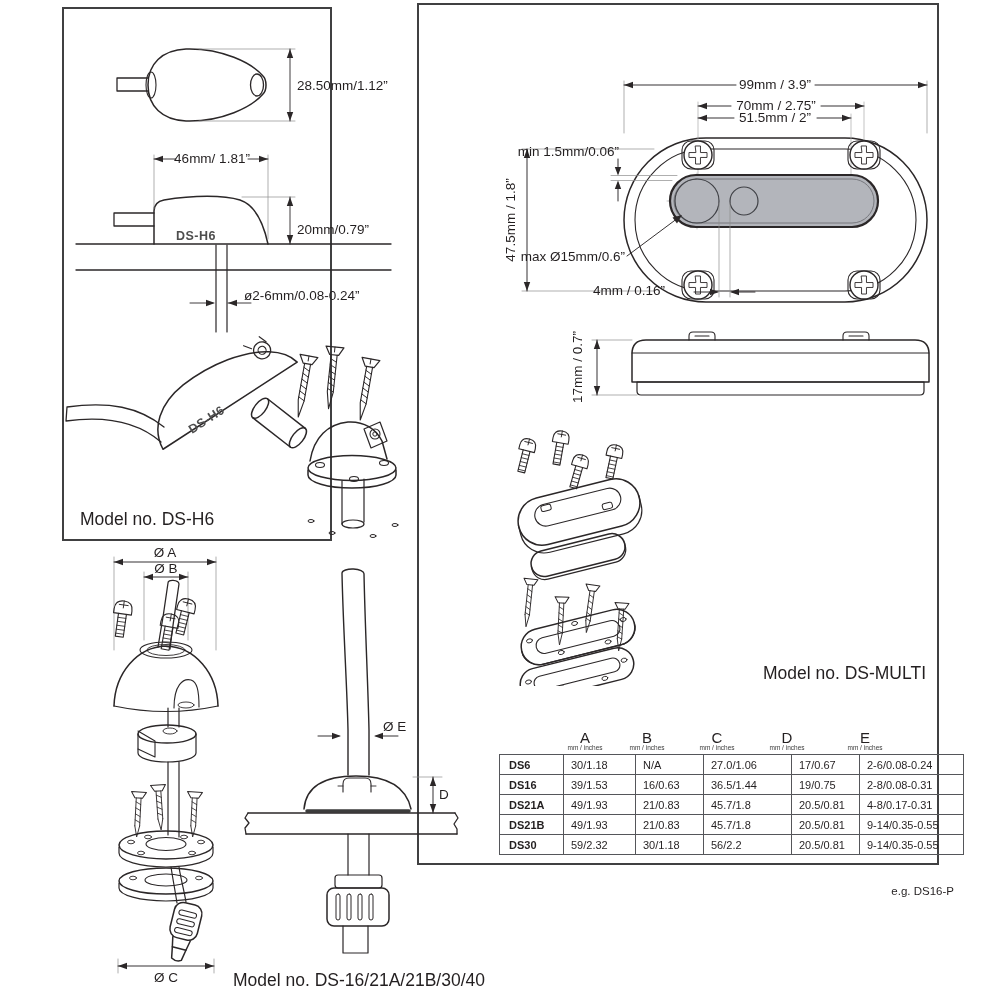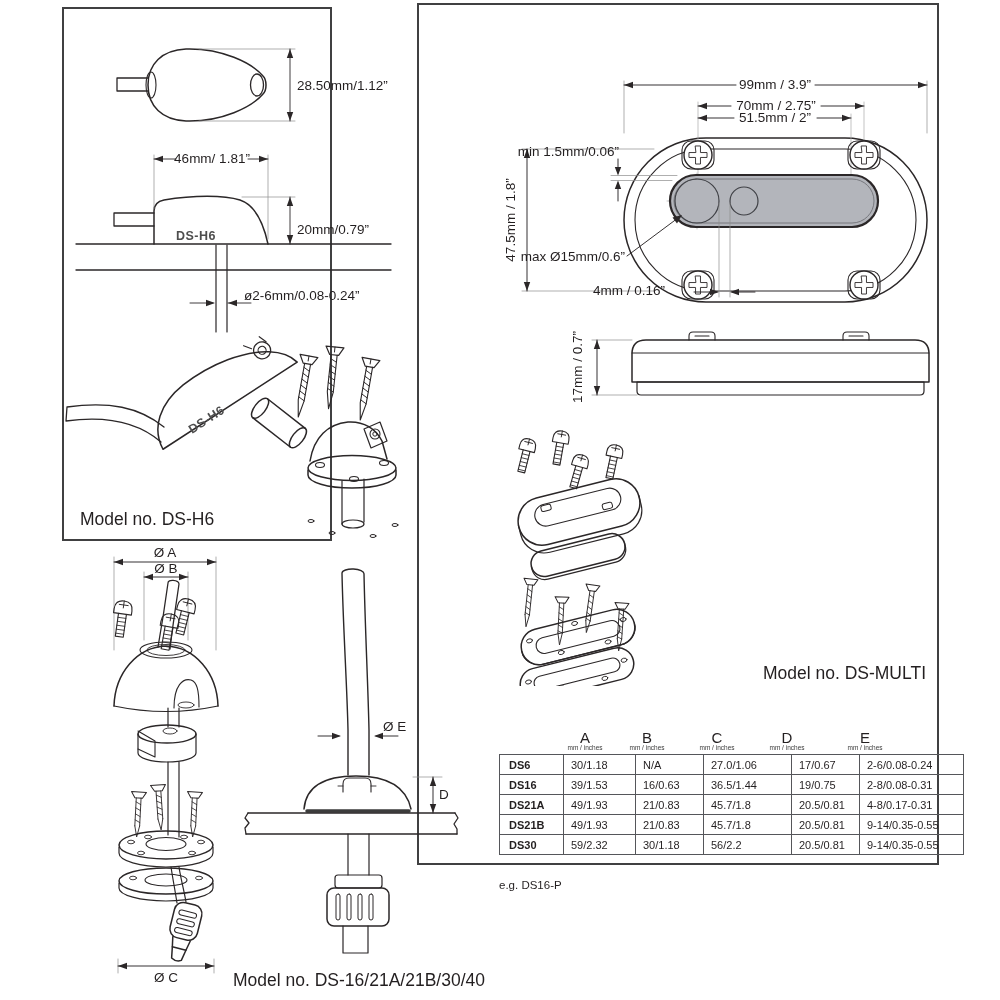--- a/index.html
+++ b/index.html
@@ -18,21 +18,21 @@
   #spec-table{position:absolute;left:499px;top:726px;width:414px;}
   #spec-table .hdr{display:flex;height:28px;}
   #spec-table .hdr .hcell{display:flex;flex-direction:column;align-items:center;justify-content:flex-end;padding-bottom:2px;}
   #spec-table .hdr .letter{font-size:15px;line-height:13px;}
   #spec-table .hdr .unit{font-size:6.5px;color:#3a3a3a;line-height:8px;}
   #spec-table .grid{border-collapse:collapse;width:414px;table-layout:fixed;}
   #spec-table .grid td{border:1.5px solid #55565a;height:19px;font-size:11px;padding:0 0 0 7px;white-space:nowrap;overflow:hidden;}
   #spec-table .grid td.rowlab{font-weight:bold;padding-left:9px;}
   .c0{width:54px;} .c1{width:64px;} .c2{width:60px;} .c3{width:80px;} .c4{width:60px;} .c5{width:96px;}
   #spec-note{position:absolute;left:499px;top:875px;width:455px;font-size:11.5px;line-height:15px;}
-  #spec-note .eg{margin-top:3px;}
+  #spec-note .eg{margin-top:9px;text-align:right;}
 </style>
 </head>
 <body>
 
 <div class="panel" id="panel-dsh6">
 <svg width="335" height="530" viewBox="0 0 335 530">
   <g stroke="#2b2728" fill="none" stroke-width="1.5" stroke-linecap="round" stroke-linejoin="round">
 
     <g>
       <path d="M84 76 C84 55 98 41 122 40 C158 39 188 54 199 67 C203 71 203 81 199 85 C188 98 158 113 122 112 C98 111 84 97 84 76 Z"></path>

